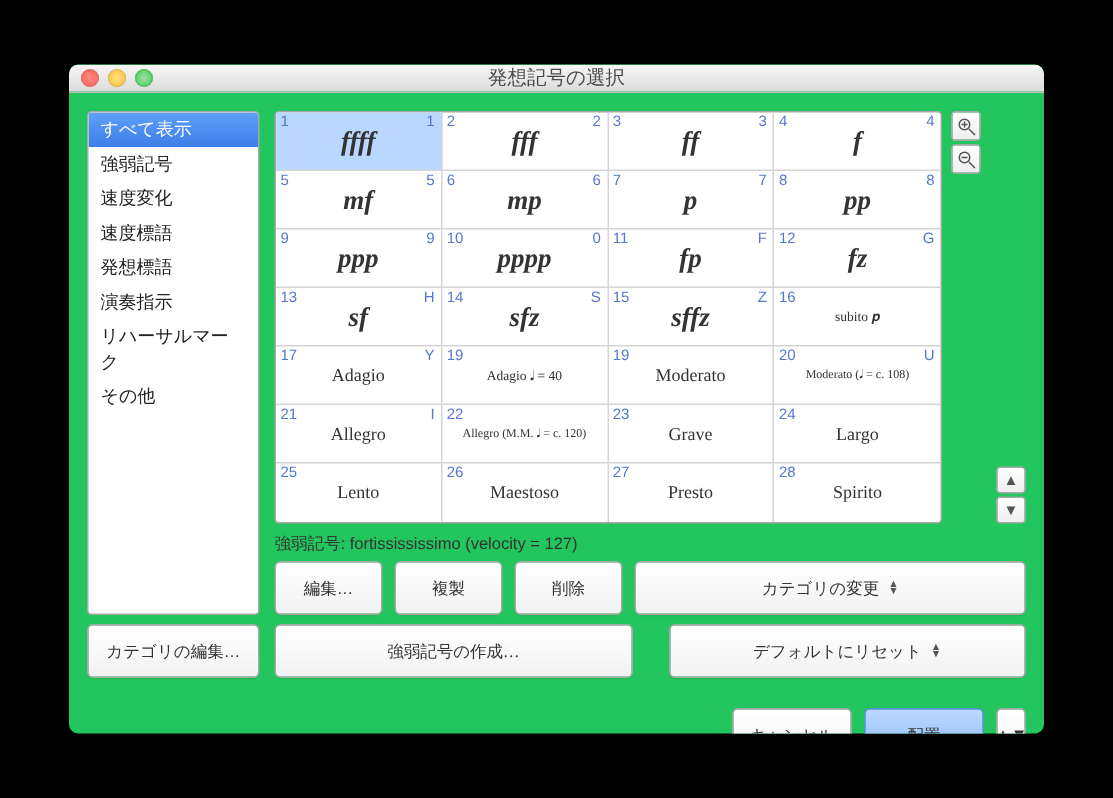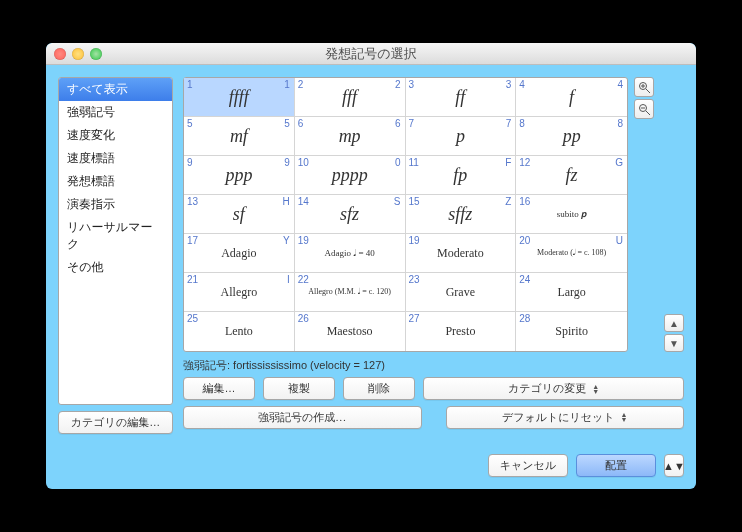--- a/index.html
+++ b/index.html
@@ -8,21 +8,21 @@
     background: #000;
     font-family: "Lucida Grande", "Hiragino Kaku Gothic Pro", sans-serif;
     font-size: 11px;
     color: #333;
     width: 742px; height: 532px;
     display: flex; align-items: center; justify-content: center;
   }
   .window {
     width: 650px;
     height: 446px;
-    background: #7dd3fc;
+    background: #22c55e;
     border-radius: 6px;
     box-shadow: 0 10px 40px rgba(0,0,0,0.6);
     display: flex; flex-direction: column;
     overflow: hidden;
   }
   .titlebar {
     height: 22px;
     background: linear-gradient(#f6f6f6, #dcdcdc);
     border-bottom: 1px solid #bdbdbd;
     border-radius: 6px 6px 0 0;
@@ -56,21 +56,21 @@
     padding: 3px 8px;
     font-size: 12px;
     color: #222;
   }
   .listbox .item.selected {
     background: linear-gradient(#5ea0f7,#3d7eea);
     color: #fff;
   }
   .edit-cat { margin-top: 6px; }
   .btn, .select {
-    height: 23px;
+    height: 36px;
     background: linear-gradient(#fff,#f2f2f2);
     border: 1px solid #a7a7a7;
     border-radius: 4px;
     font-size: 11px;
     display: inline-flex; align-items: center; justify-content: center;
     padding: 0 10px;
     box-shadow: 0 1px 0 rgba(0,0,0,0.05);
   }
   .btn.default {
     background: linear-gradient(#bcd8ff,#8cb8f8);
@@ -103,21 +103,21 @@
     border-right: 1px solid #d5d5d5;
     border-bottom: 1px solid #d5d5d5;
     display: flex; align-items: center; justify-content: center;
   }
   .cell:nth-child(4n){ border-right: none; }
   .cell:nth-last-child(-n+4){ border-bottom: none; }
   .cell.sel { background: #b9d7ff; }
   .cnum { position: absolute; top: 1px; left: 3px; font-size: 10px; color: #5577cc; }
   .ckey { position: absolute; top: 1px; right: 4px; font-size: 10px; color: #5577cc; }
   .csym { font-family: "Times New Roman", serif; }
-  .dyn { font-style: italic; font-weight: normal; font-size: 18px; }
+  .dyn { font-style: italic; font-weight: bold; font-size: 18px; }
   .txt { font-size: 12px; }
   .small { font-size: 9px; }
   .tiny { font-size: 8px; }
   .zoom-col { display: flex; flex-direction: column; gap: 2px; }
   .zoom-btn {
     width: 20px; height: 20px;
     border: 1px solid #a7a7a7; border-radius: 3px;
     background: linear-gradient(#fff,#eee);
     display: flex; align-items: center; justify-content: center;
     font-size: 11px;

